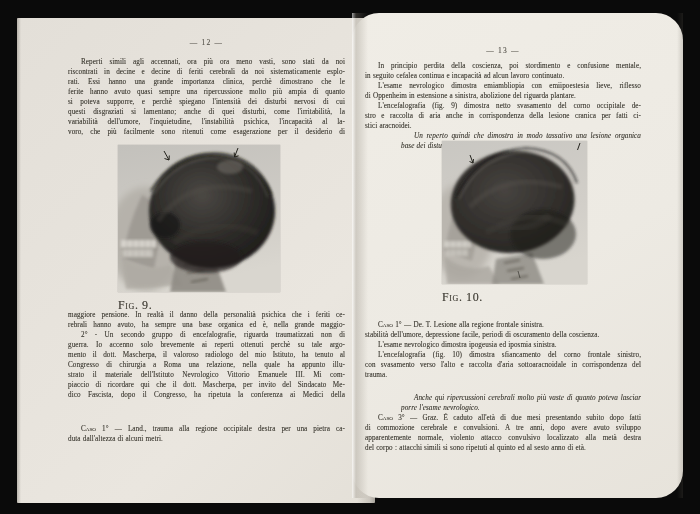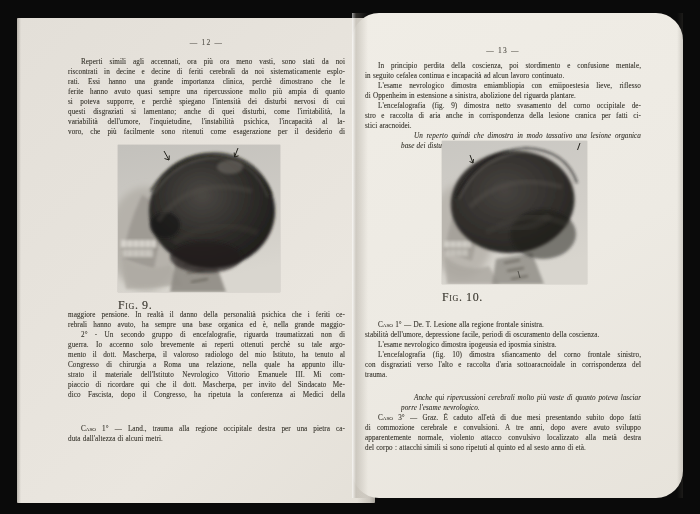--- a/index.html
+++ b/index.html
@@ -239,21 +239,21 @@
         </g>
       </svg>
       <figcaption>Fig. 10.</figcaption>
     </figure>
 
     <div class="tb" id="r-caso2">
       <div class="ln ind"><span class="sc">Caso 1°</span><span> — De. T. Lesione alla regione frontale sinistra.</span></div>
       <div class="ln">stabilità dell'umore, depressione facile, periodi di oscuramento della coscienza.</div>
       <div class="ln ind">L'esame nevrologico dimostra ipogeusia ed iposmia sinistra.</div>
       <div class="ln ind j">L'encefalografia (fig. 10) dimostra sfiancamento del corno frontale sinistro,</div>
-      <div class="ln j">con disgraziati verso l'alto e raccolta d'aria sottoaracnoidale in corrispondenza del</div>
+      <div class="ln j">con svasamento verso l'alto e raccolta d'aria sottoaracnoidale in corrispondenza del</div>
       <div class="ln">trauma.</div>
     </div>
 
     <div class="tb blk-it" id="r-it2">
       <div class="ln ind j">Anche qui ripercussioni cerebrali molto più vaste di quanto poteva lasciar sup-</div>
       <div class="ln">porre l'esame nevrologico.</div>
     </div>
 
     <div class="tb" id="r-caso3">
       <div class="ln ind j"><span class="sc">Caso 3°</span><span> — Graz. È caduto all'età di due mesi presentando subito dopo fatti</span></div>

